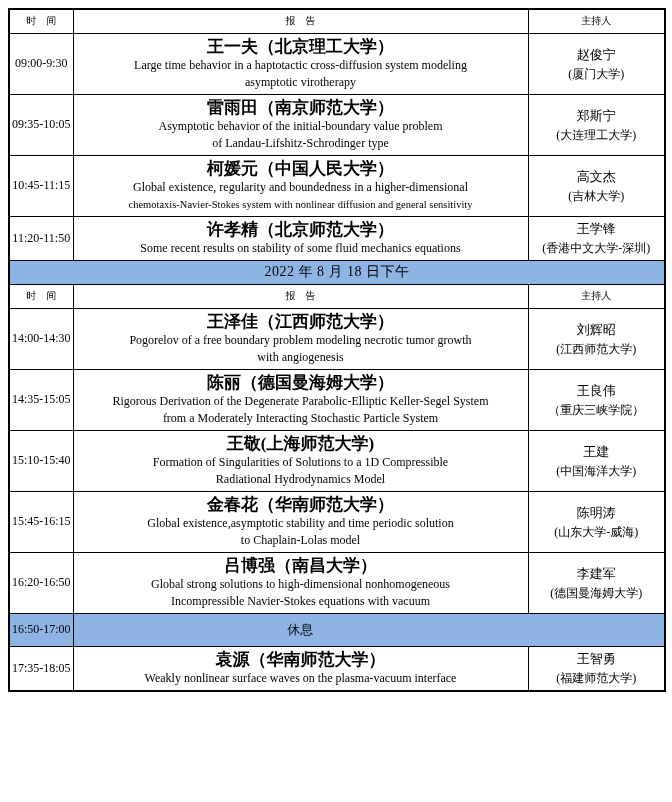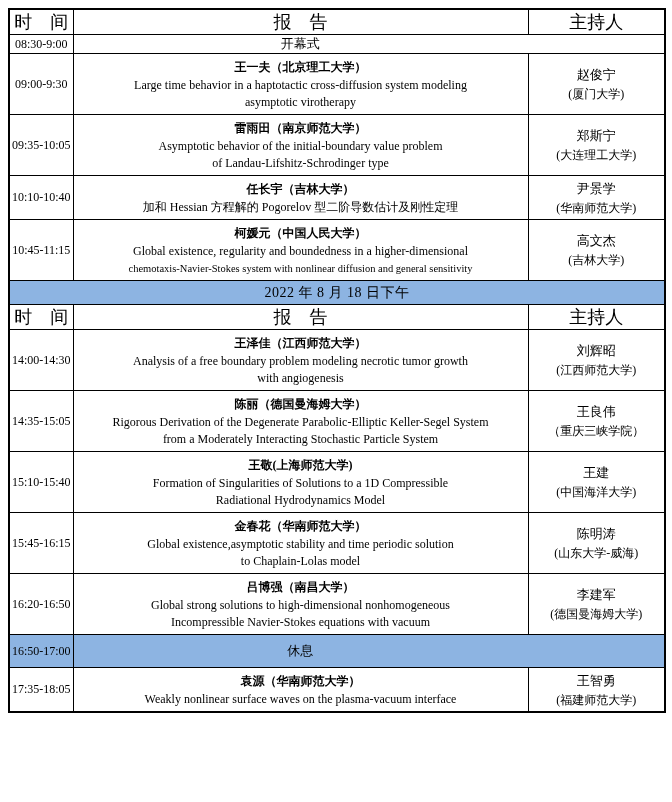--- a/index.html
+++ b/index.html
@@ -29,33 +29,33 @@
     padding:0;
   }
   .session-hdr{
     background:var(--section-bg);
     height:24px;
     font-size:14px;
     letter-spacing:0.5px;
   }
   .colhdr td{
     height:24px;
-    font-size:18px;
+    font-size:10px;
   }
   .time-cell{
     font-size:12px;
     white-space:nowrap;
   }
   .talk-cell{
     padding:3px 0;
     overflow:hidden;
   }
   .speaker{
     font-weight:bold;
-    font-size:12px;
+    font-size:17px;
     line-height:20px;
     white-space:nowrap;
   }
   .tline{
     font-size:12px;
     line-height:17px;
     white-space:nowrap;
   }
   .tline .sm{font-size:10.5px;}
   .tline .lg{font-size:14px;}
@@ -94,24 +94,20 @@
     <col style="width:64px">
     <col style="width:455px">
     <col style="width:137px">
   </colgroup>
   <tbody id="schedule-body">
       <tr class="colhdr">
         <td>时　间</td>
         <td>报　告</td>
         <td>主持人</td>
       </tr>
-      <tr class="span-row">
-        <td class="time-cell">08:30-9:00</td>
-        <td class="span-label" colspan="2">开幕式</td>
-      </tr>
       <tr>
         <td class="time-cell">09:00-9:30</td>
         <td class="talk-cell">
           <div class="speaker">王一夫（北京理工大学）</div>
           <div class="tline"><span>Large time behavior in a haptotactic cross-diffusion system modeling</span></div>
           <div class="tline"><span>asymptotic virotherapy</span></div>
         </td>
         <td class="host-cell">
           <div class="host-name">赵俊宁</div>
           <div class="host-affil">(厦门大学)</div>
@@ -123,55 +119,55 @@
           <div class="speaker">雷雨田（南京师范大学）</div>
           <div class="tline"><span>Asymptotic behavior of the initial-boundary value problem</span></div>
           <div class="tline"><span>of Landau-Lifshitz-Schrodinger type</span></div>
         </td>
         <td class="host-cell">
           <div class="host-name">郑斯宁</div>
           <div class="host-affil">(大连理工大学)</div>
         </td>
       </tr>
       <tr>
-        <td class="time-cell">10:10-10:40</td>
-        <td class="talk-cell">
-          <div class="speaker">任长宇（吉林大学）</div>
-          <div class="tline"><span>加和 Hessian 方程解的 Pogorelov 型二阶导数估计及刚性定理</span></div>
-        </td>
-        <td class="host-cell">
-          <div class="host-name">尹景学</div>
-          <div class="host-affil">(华南师范大学)</div>
-        </td>
-      </tr>
-      <tr>
         <td class="time-cell">10:45-11:15</td>
         <td class="talk-cell">
           <div class="speaker">柯媛元（中国人民大学）</div>
           <div class="tline"><span>Global existence, regularity and boundedness in a higher-dimensional</span></div>
           <div class="tline"><span class="sm">chemotaxis-Navier-Stokes system with nonlinear diffusion and general sensitivity</span></div>
         </td>
         <td class="host-cell">
           <div class="host-name">高文杰</div>
           <div class="host-affil">(吉林大学)</div>
+        </td>
+      </tr>
+      <tr>
+        <td class="time-cell">11:20-11:50</td>
+        <td class="talk-cell">
+          <div class="speaker">许孝精（北京师范大学）</div>
+          <div class="tline"><span>Some recent results on stability of some fluid mechanics equations</span></div>
+        </td>
+        <td class="host-cell">
+          <div class="host-name">王学锋</div>
+          <div class="host-affil">(香港中文大学-深圳)</div>
         </td>
       </tr>
       <tr>
         <td class="session-hdr" colspan="3">2022 年 8 月 18 日下午</td>
       </tr>
       <tr class="colhdr">
         <td>时　间</td>
         <td>报　告</td>
         <td>主持人</td>
       </tr>
       <tr>
         <td class="time-cell">14:00-14:30</td>
         <td class="talk-cell">
           <div class="speaker">王泽佳（江西师范大学）</div>
-          <div class="tline"><span>Analysis of a free boundary problem modeling necrotic tumor growth</span></div>
+          <div class="tline"><span>Pogorelov of a free boundary problem modeling necrotic tumor growth</span></div>
           <div class="tline"><span>with angiogenesis</span></div>
         </td>
         <td class="host-cell">
           <div class="host-name">刘辉昭</div>
           <div class="host-affil">(江西师范大学)</div>
         </td>
       </tr>
       <tr>
         <td class="time-cell">14:35-15:05</td>
         <td class="talk-cell">

